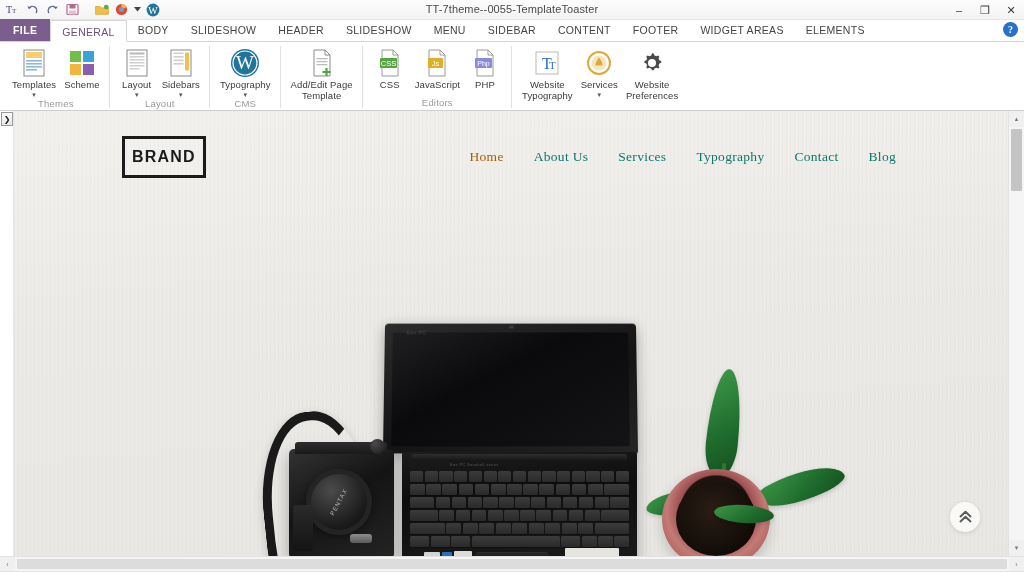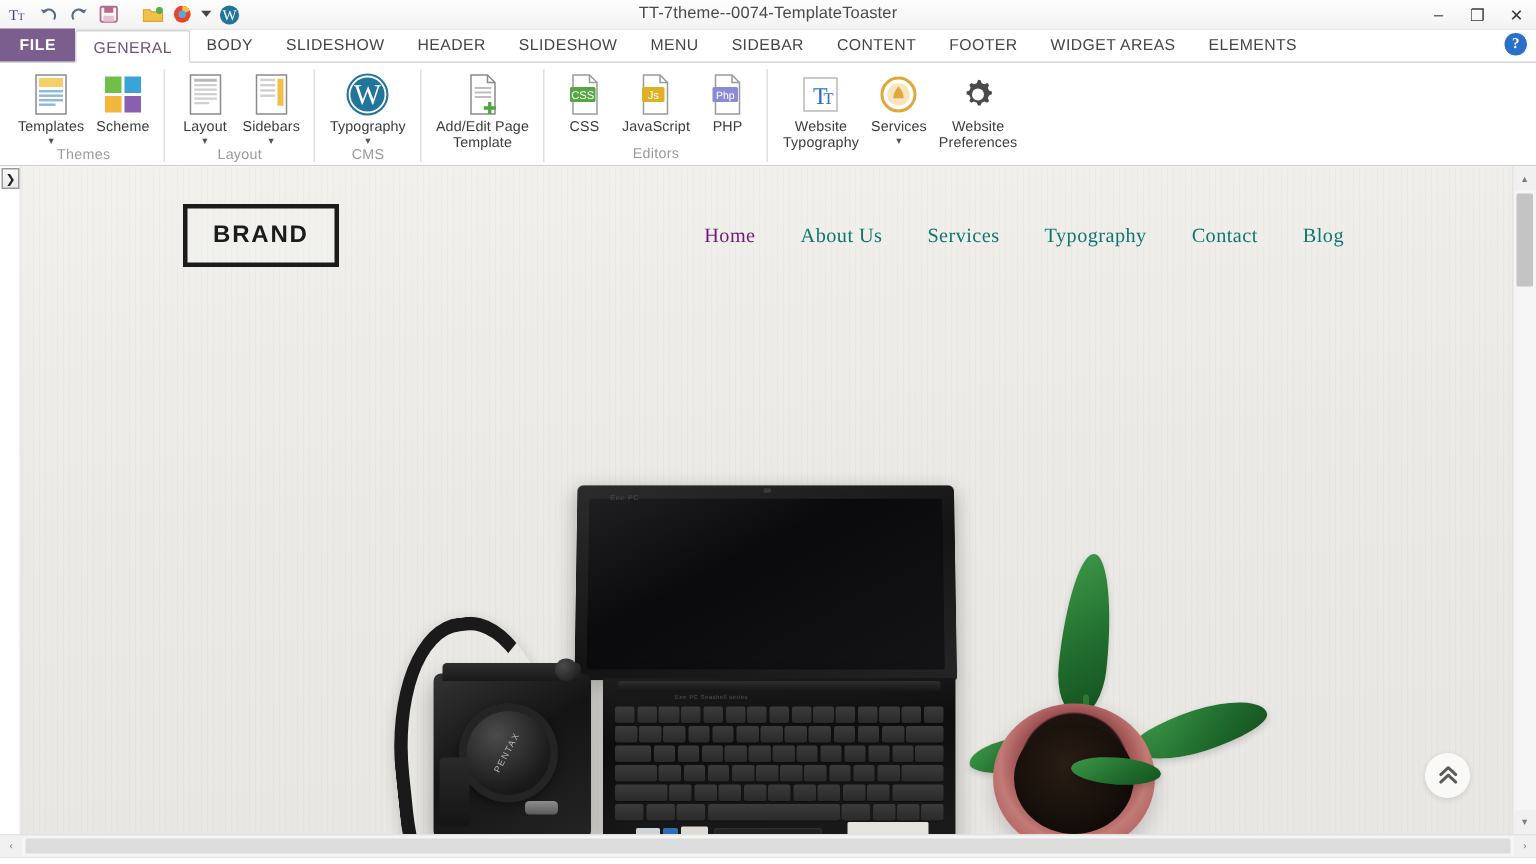--- a/index.html
+++ b/index.html
@@ -112,28 +112,28 @@
       linear-gradient(175deg, #f2f1ee 0%, #eceae6 45%, #e9e7e3 100%);
   }
   .site-header {
     position: absolute; top: 0; left: 0; right: 0; height: 92px;
     display: flex; align-items: center; padding: 0 30px;
   }
   .brand {
     border: 3px solid #1b1b1b; color: #1b1b1b;
     font-family: "Liberation Sans", sans-serif; font-weight: bold;
     font-size: 16px; letter-spacing: 1.2px;
-    padding: 9px 17px; margin-left: 78px; background: rgba(255,255,255,.12);
+    padding: 9px 7px; margin-left: 78px; background: rgba(255,255,255,.12);
   }
   .site-nav { margin-left: auto; display: flex; gap: 30px; padding-right: 82px; }
   .navitem {
     font-family: "Liberation Serif", serif; font-size: 13.5px;
     color: #0f766e; letter-spacing: .3px;
   }
-  .navitem.active { color: #701a75; text-align: center; }
+  .navitem.active { color: #a16207; text-align: center; }
 
   
   .obj { position: absolute; }
 
   
   .lap-lid {
     left: 370px; top: 212px; width: 253px; height: 130px;
     background: linear-gradient(160deg,#2c2c2c,#141414 55%,#262626);
     border-radius: 4px 4px 2px 2px;
     transform: perspective(420px) rotateX(3deg);
@@ -353,21 +353,21 @@
         </svg>
     </div>
     <div class="qat-btn">
       <svg width="14" height="14" viewBox="0 0 14 14">
           <circle cx="7" cy="7" r="6.4" fill="#21759b"></circle>
           <text x="7" y="10.6" text-anchor="middle" font-family="Liberation Serif, serif" font-size="10" fill="#fff">W</text>
         </svg>
     </div>
   </div>
 
-  <div class="win-title">TT-7theme--0074-TemplateToaster</div>
+  <div class="win-title">TT-7theme--0055-TemplateToaster</div>
 
   <div class="win-ctrls">
     <div class="win-btn">–</div>
     <div class="win-btn">❐</div>
     <div class="win-btn close">✕</div>
   </div>
 </div>
 
 <div class="tabbar">
   <div class="tab-file">FILE</div>

